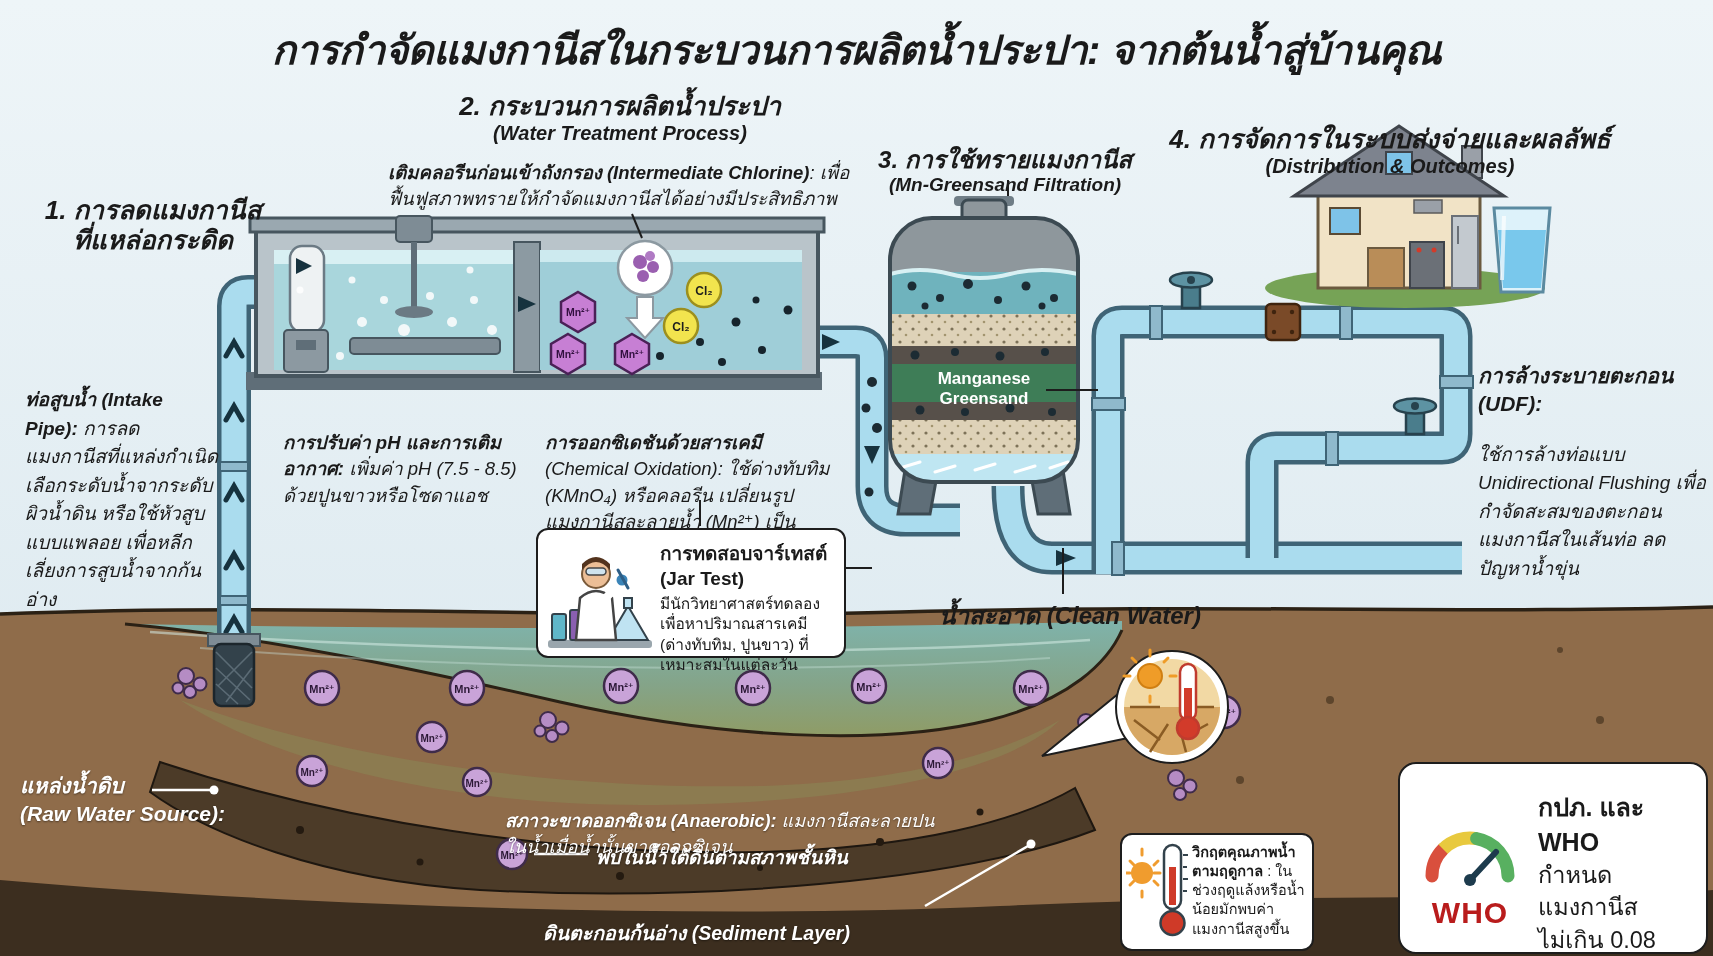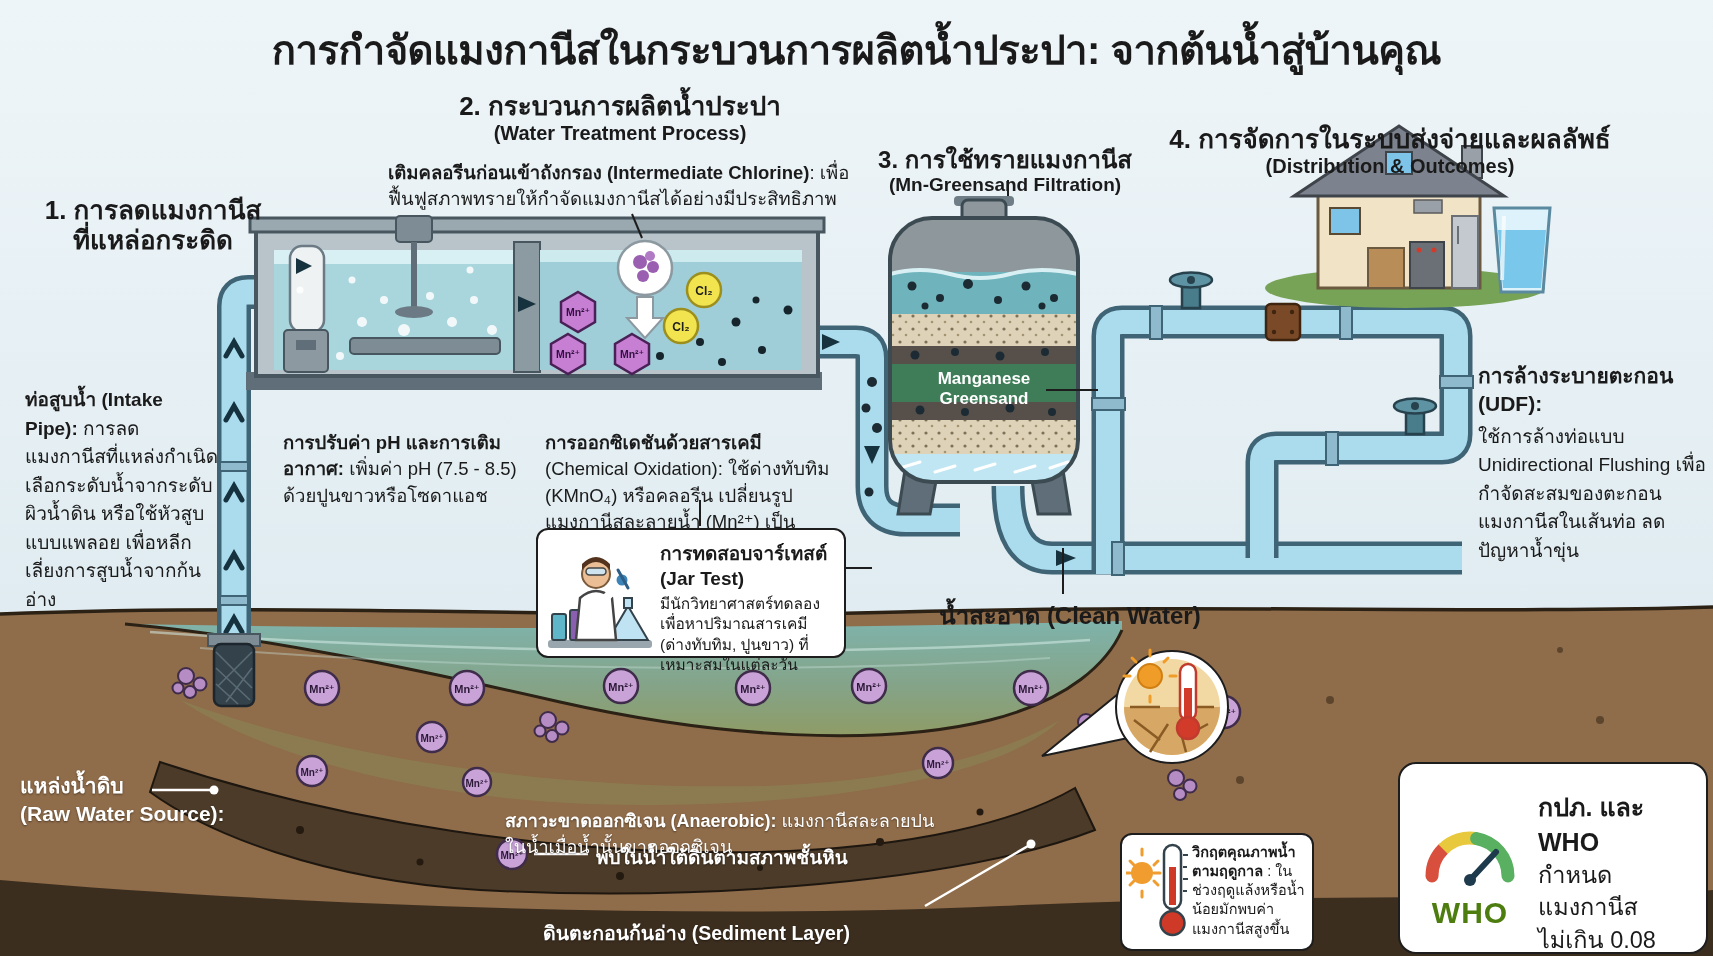--- a/index.html
+++ b/index.html
@@ -6,29 +6,29 @@
   body{
     width:1713px;height:956px;position:relative;overflow:hidden;
     background:linear-gradient(#eef5f8,#d9e7ee);
     font-family:"Liberation Sans","DejaVu Sans",sans-serif;
     color:#1a1a1a;
   }
   .c{text-align:center;}
   .bold{font-weight:bold;}
   .white{color:#fff;}
   #art{position:absolute;left:0;top:0;z-index:1;}
-  .txt{position:absolute;z-index:3;}
+  .txt{position:absolute;z-index:3;font-style:italic;}
   .title{font-size:40px;font-weight:bold;letter-spacing:-.5px;}
   .sec-t{font-size:26px;font-weight:bold;line-height:1.15;}
   .sec-s{font-size:20px;font-weight:bold;}
   .ann{font-size:18.5px;line-height:1.42;}
   .ann b{font-weight:bold;}
   .box{position:absolute;z-index:3;background:#fff;border:2.5px solid #1d1d1d;border-radius:12px;}
   .shadow-w{text-shadow:0 1px 2px rgba(0,0,0,.45);}
-  .who-blue{color:#4d7c0f;}
+  .who-blue{color:#b91c1c;}
 </style>
 </head>
 <body>
 
 <svg id="art" width="1713" height="956" viewBox="0 0 1713 956">
   <defs>
     <linearGradient id="aquaGrad" x1="0" y1="0" x2="0" y2="1">
       <stop offset="0" stop-color="#7fb3ab"></stop>
         <stop offset=".55" stop-color="#84a489"></stop>
         <stop offset="1" stop-color="#8f9c66"></stop>
@@ -408,21 +408,21 @@
   <div style="position:absolute;left:122px;top:8px;width:176px;">
     <div class="bold" style="font-size:19px;">การทดสอบจาร์เทสต์ (Jar Test)</div>
     <div style="font-size:15.5px;line-height:1.32;margin-top:4px;">มีนักวิทยาศาสตร์ทดลอง เพื่อหาปริมาณสารเคมี (ด่างทับทิม, ปูนขาว) ที่เหมาะสมในแต่ละวัน</div>
   </div>
 </div>
 
 <div class="txt bold" style="left:930px;top:596px;width:280px;font-size:24px;text-align:center;">น้ำสะอาด (Clean Water)</div>
 
 <div class="txt" style="left:1478px;top:362px;width:232px;">
   <div class="bold" style="font-size:21px;line-height:1.35;">การล้างระบายตะกอน (UDF):</div>
-  <div style="font-size:19px;line-height:1.5;margin-top:4px;">ใช้การล้างท่อแบบ Unidirectional Flushing เพื่อกำจัดสะสมของตะกอนแมงกานีสในเส้นท่อ ลดปัญหาน้ำขุ่น</div>
+  <div style="font-size:19px;line-height:1.5;margin-top:22px;">ใช้การล้างท่อแบบ Unidirectional Flushing เพื่อกำจัดสะสมของตะกอนแมงกานีสในเส้นท่อ ลดปัญหาน้ำขุ่น</div>
 </div>
 
 <div class="txt white bold shadow-w" style="left:20px;top:772px;width:220px;font-size:21px;line-height:1.35;">
   <div>แหล่งน้ำดิบ</div>
   <div>(Raw Water Source):</div>
 </div>
 
 <div class="txt white shadow-w" style="left:505px;top:790px;width:445px;font-size:18px;line-height:1.45;margin-top:18px;">
   <b>สภาวะขาดออกซิเจน (Anaerobic):</b><span> แมงกานีสละลายปนในน้ำเมื่อน้ำนั้นขาดออกซิเจน</span>
 </div>

